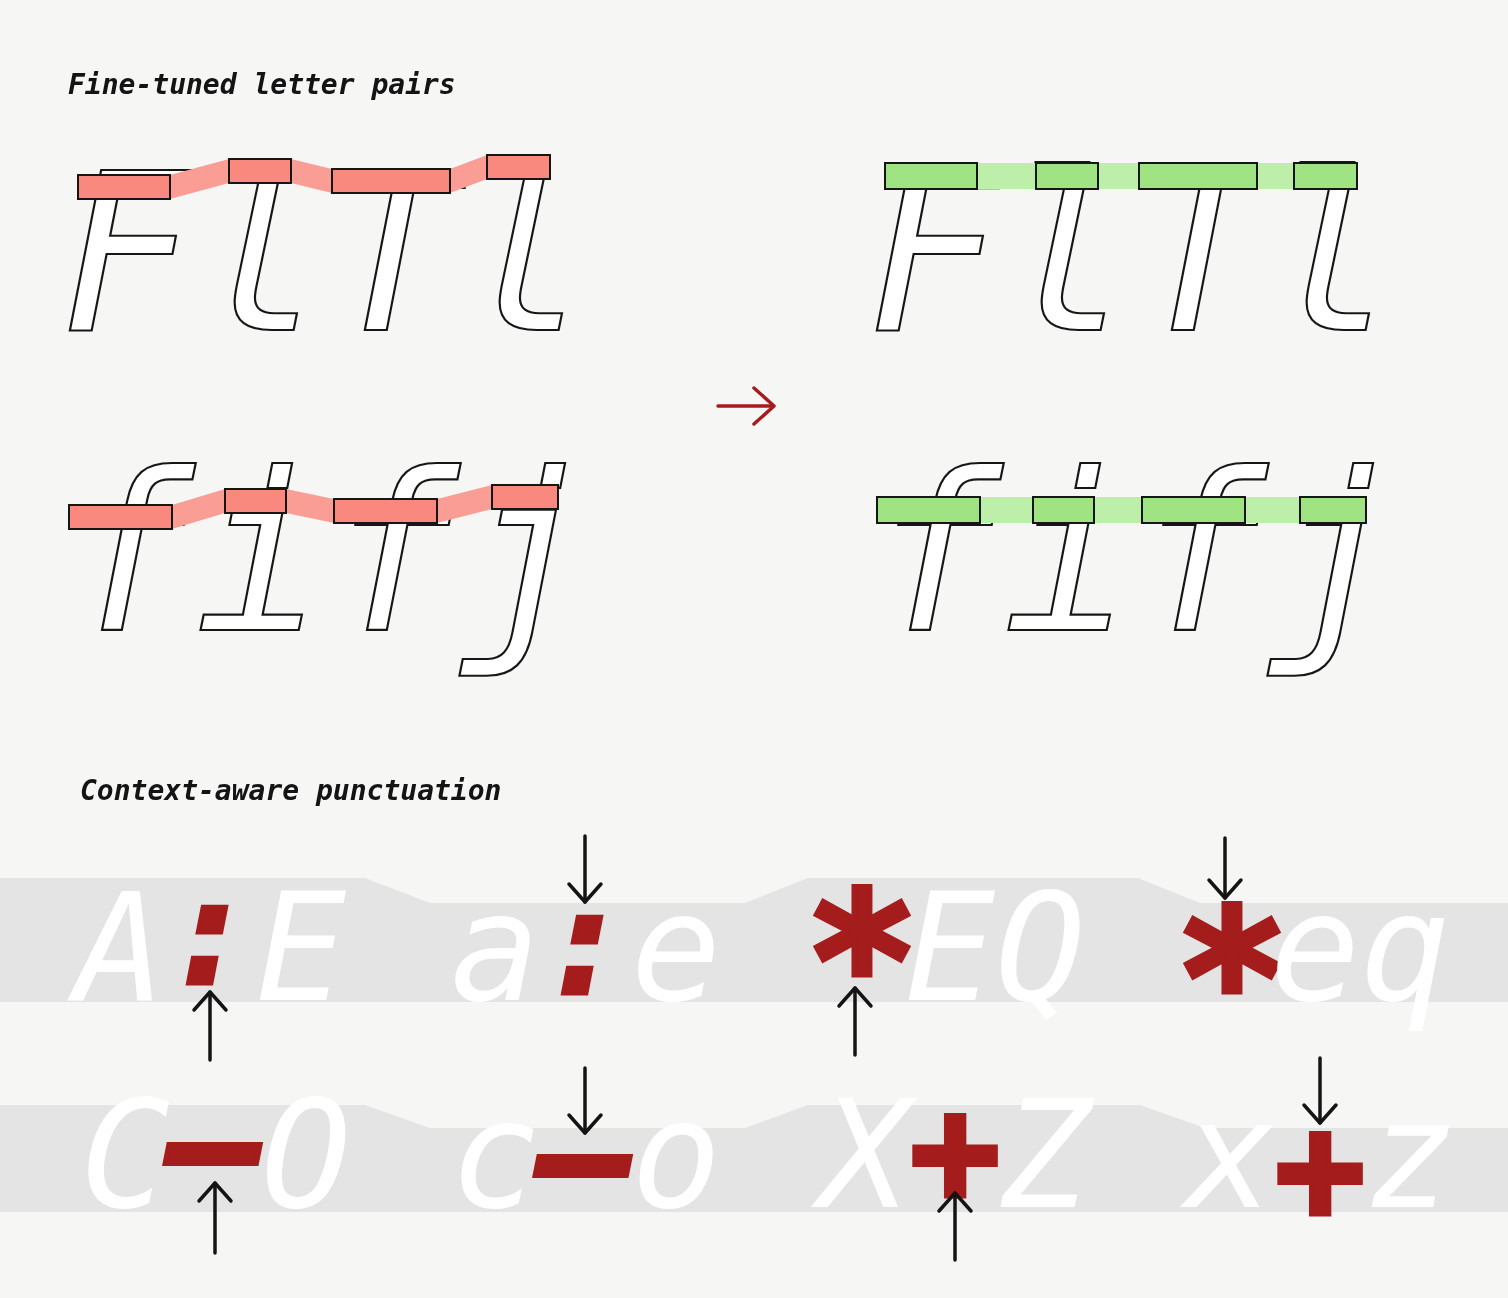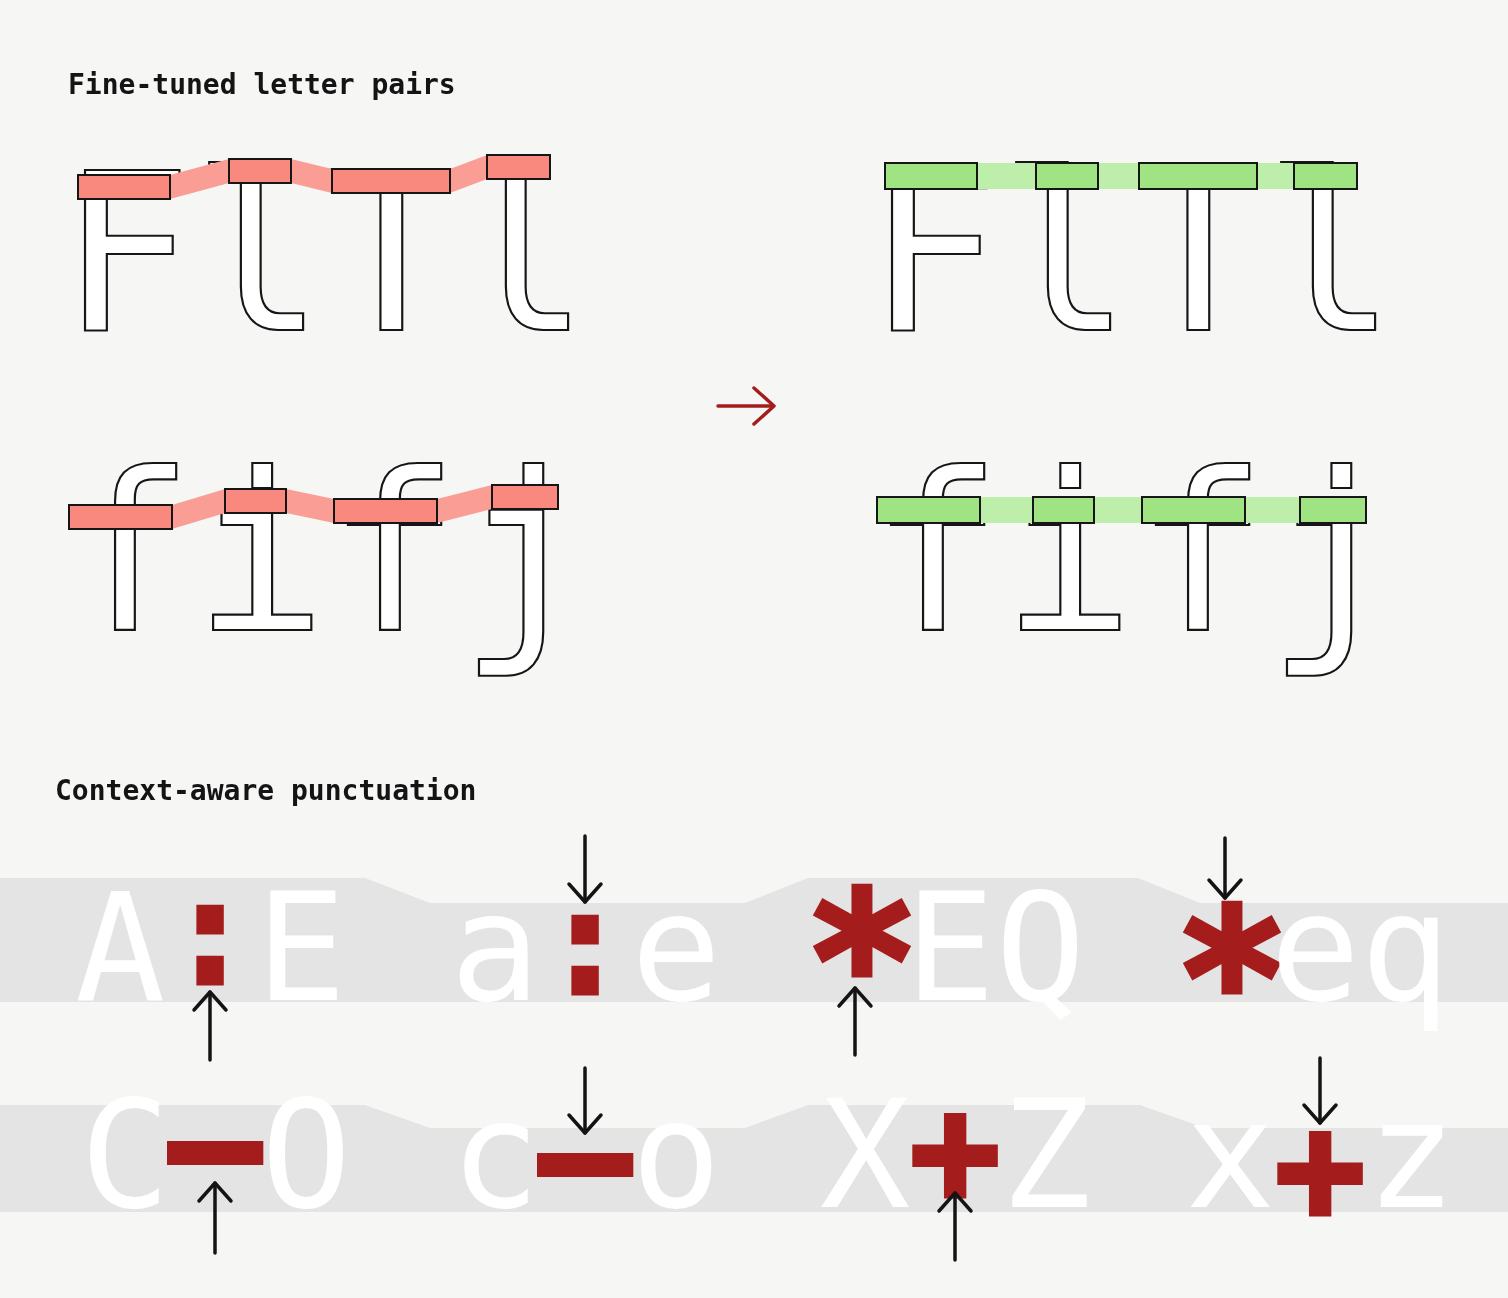--- a/index.html
+++ b/index.html
@@ -3,21 +3,21 @@
 <meta charset="utf-8">
 <style>
   html,body { margin:0; padding:0; }
   body {
     width:1508px; height:1298px;
     background:#f6f6f5;
     position:relative;
     font-family:"DejaVu Sans Mono", monospace;
     overflow:hidden;
   }
-  .stage { position:absolute; inset:0; width:1508px; height:922px; }
+  .stage { position:absolute; inset:0; width:1508px; height:922px;font-style:italic; }
   .title {
     position:absolute;
     font-weight:bold;
     font-size:28px;
     color:#141414;
     white-space:nowrap;
   }
   svg.abs { position:absolute; overflow:visible; }
   text { font-family:"DejaVu Sans Mono", monospace; }
   .outline  { fill:#ffffff; stroke:#161616; stroke-width:2.2px; font-size:220px; }
@@ -91,21 +91,21 @@
     <text class="outline" x="142" y="205">i</text>
     <text class="outline" x="275" y="205">f</text>
     <text class="outline" x="407" y="205">j</text>
     <rect class="conn-green" x="17" y="72" width="489" height="26"></rect>
     <rect class="seg-green" x="17" y="72" width="103" height="26"></rect>
     <rect class="seg-green" x="173" y="72" width="61" height="26"></rect>
     <rect class="seg-green" x="282" y="72" width="103" height="26"></rect>
     <rect class="seg-green" x="440" y="72" width="66" height="26"></rect>
   </svg>
 
-  <div class="title" style="left:55px; top:774px;">Context-aware punctuation</div>
+  <div class="title" style="left:80px; top:774px;">Context-aware punctuation</div>
 
   <svg class="abs" style="left:0px; top:820px;" width="1508" height="478" viewBox="0 0 1508 478">
 
     <polygon class="band" points="0,58 365,58 430,83 745,83 808,58 1138,58 1200,83 1508,83 1508,182 0,182"></polygon>
     <polygon class="band" points="0,285 365,285 430,308 745,308 808,285 1140,285 1205,308 1508,308 1508,392 0,392"></polygon>
 
     <text class="big" x="75" y="180">A</text>
     <text class="mark" x="165" y="180" dy="-16">:</text>
     <text class="big" x="256" y="180">E</text>
     <g>

